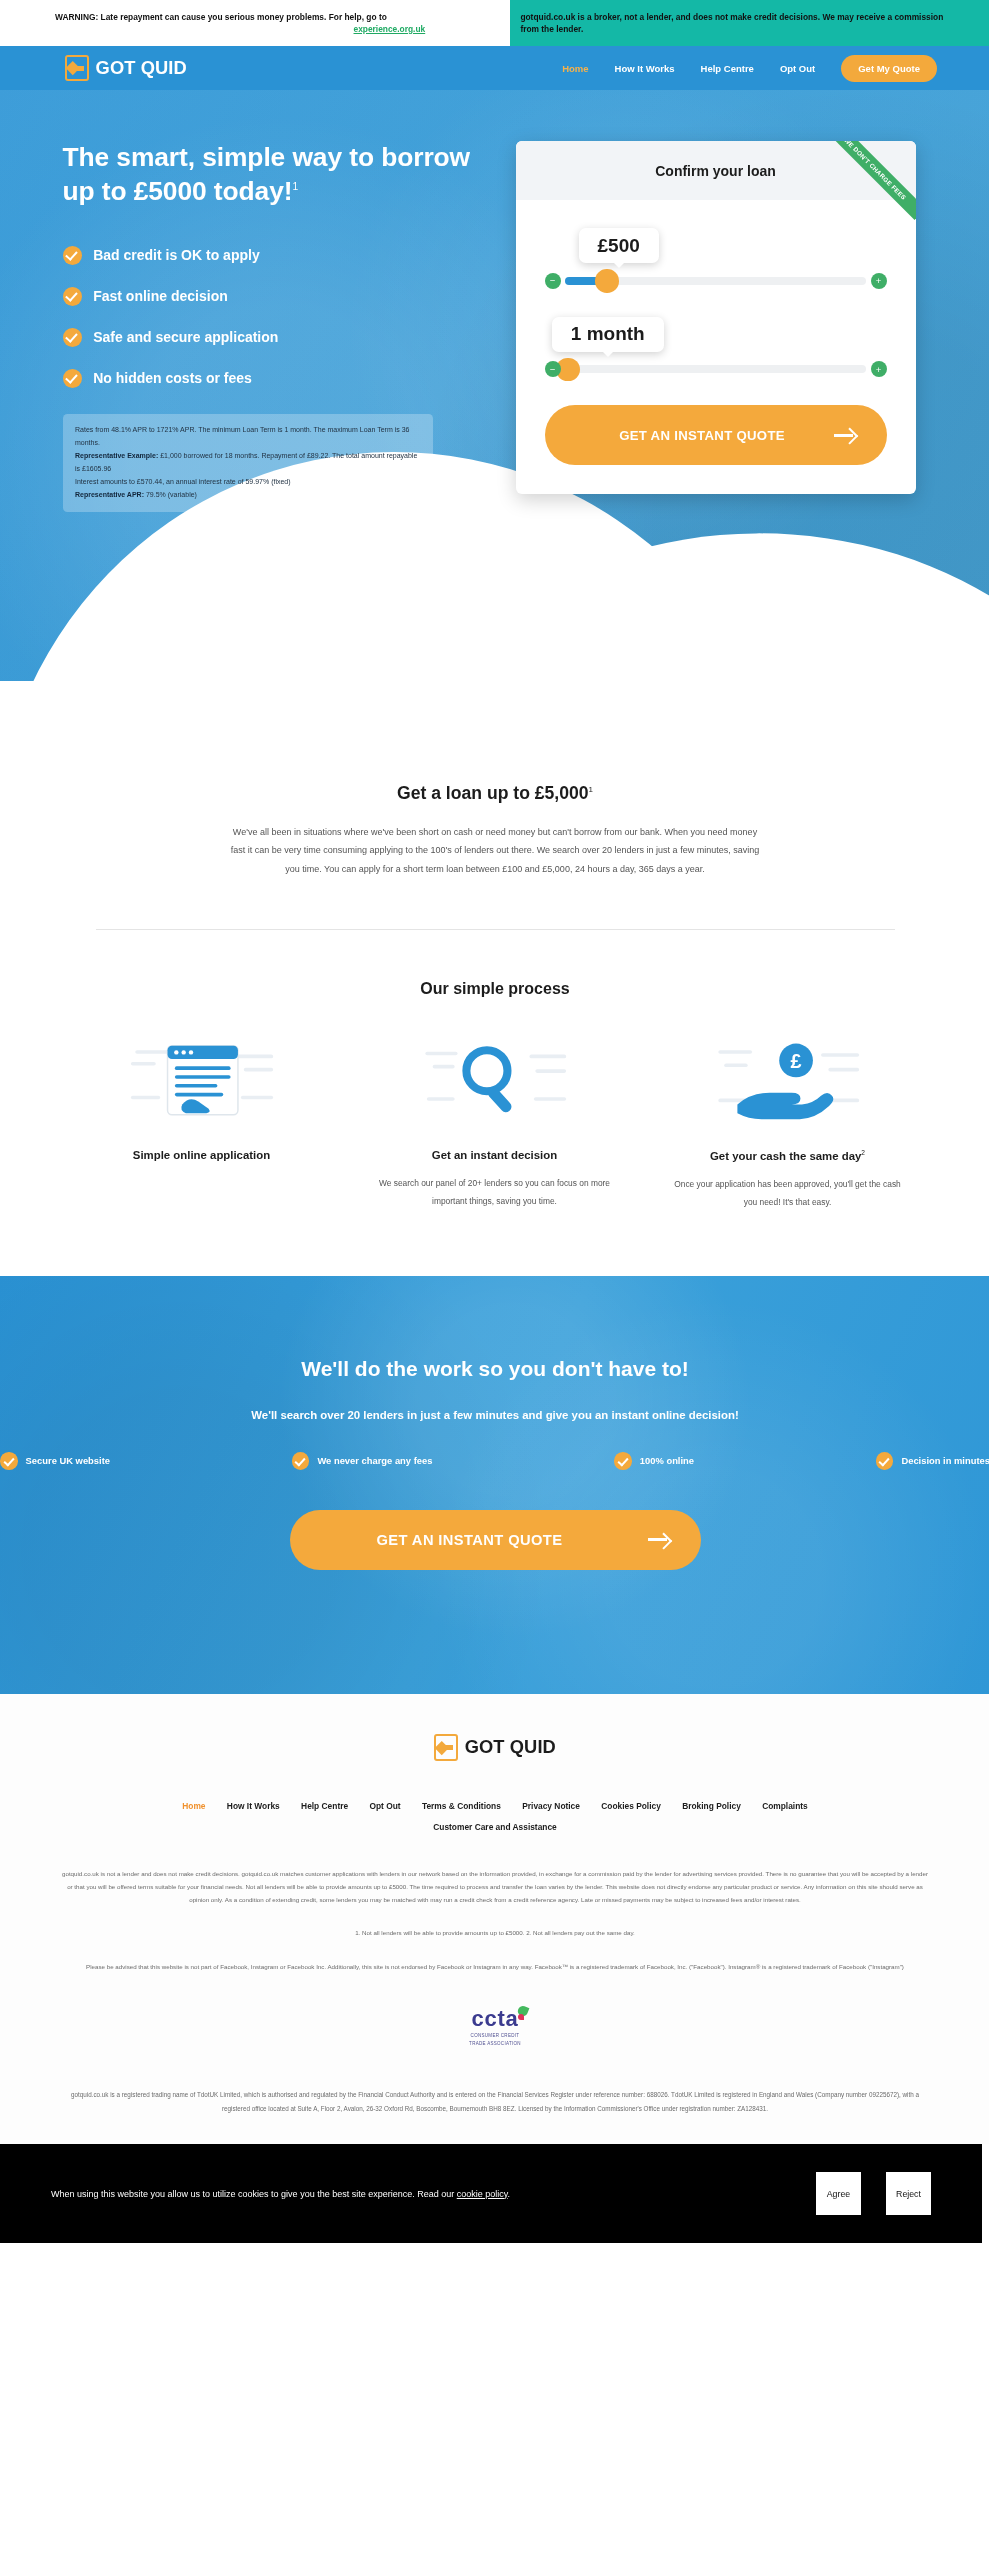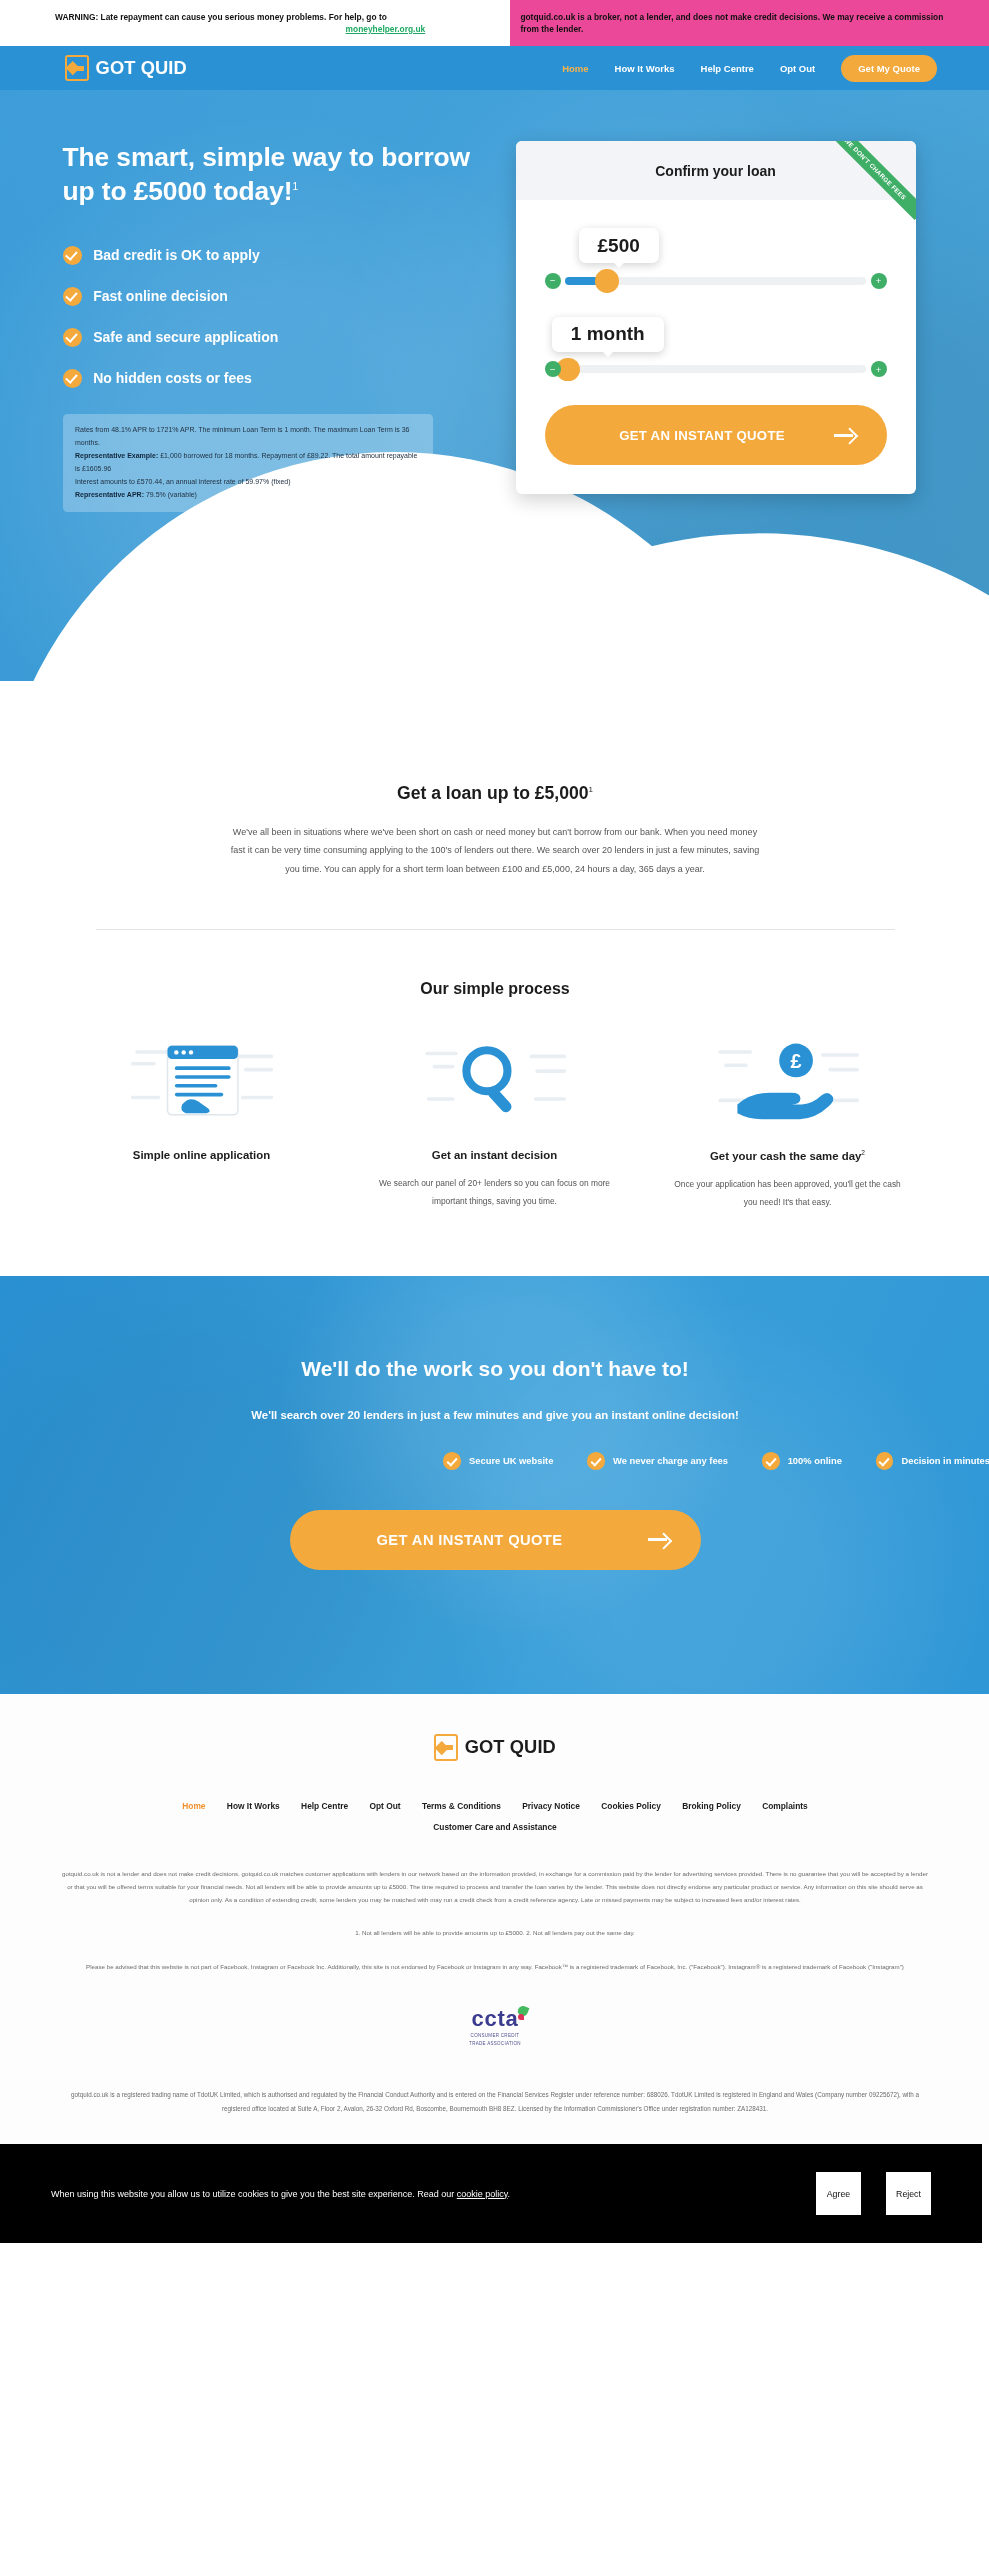--- a/index.html
+++ b/index.html
@@ -23,21 +23,21 @@
     line-height: 1.45;
     color: #111;
   }
   .warning-left {
     width: 495px;
     padding: 0 55px 0 55px;
     text-align: left;
   }
   .warning-right {
     width: 490px;
-    background: #ec4899;
+    background: #14b8a6;
     height: 46px;
     display: flex;
     align-items: center;
     padding: 0 44px 0 10.3px;
     margin-left: 24px;
   }
   .warning-left .mh-link {
     color: #1faa63;
     display: block;
     text-align: right;
@@ -450,21 +450,21 @@
   }
   .band-sub {
     margin-top: 28px;
     color: #fff;
     font-size: 11.4px;
     font-weight: bold;
   }
   .band-bullets {
     margin-top: 31px;
     display: flex;
-    justify-content: flex-end;
+    justify-content: space-between;
     gap: 34px;
     align-items: center;
   }
   .band-bullet { display: flex; align-items: center; gap: 8px; }
   .band-bullet .check-badge { width: 17.6px; height: 17.6px; flex:0 0 17.6px; }
   .band-bullet .check-badge:after { left: 5.5px; top: 3.7px; width: 4.4px; height: 8px; border-width: 0 2.2px 2.2px 0; }
   .band-bullet span { color: #fff; font-size: 9.4px; font-weight: bold; }
   .band-cta {
     margin: 40px auto 0;
     width: 411px;
@@ -593,21 +593,21 @@
 
   
   .illus-svg { display:block; }
 </style>
 </head>
 <body>
 
 <div class="warning-bar">
   <div class="warning-left">
     <span>WARNING: Late repayment can cause you serious money problems. For help, go to</span>
-    <a class="mh-link" href="#">moneyhelper.org.uk</a>
+    <a class="mh-link" href="#">experience.org.uk</a>
   </div>
   <div class="warning-right">gotquid.co.uk is a broker, not a lender, and does not make credit decisions. We may receive a commission from the lender.</div>
 </div>
 
 <header class="site-header">
   <div class="logo-wrap">
     <div class="logo-mark"></div>
     <div class="logo-text">GOT QUID</div>
   </div>
   <nav class="main-nav">

